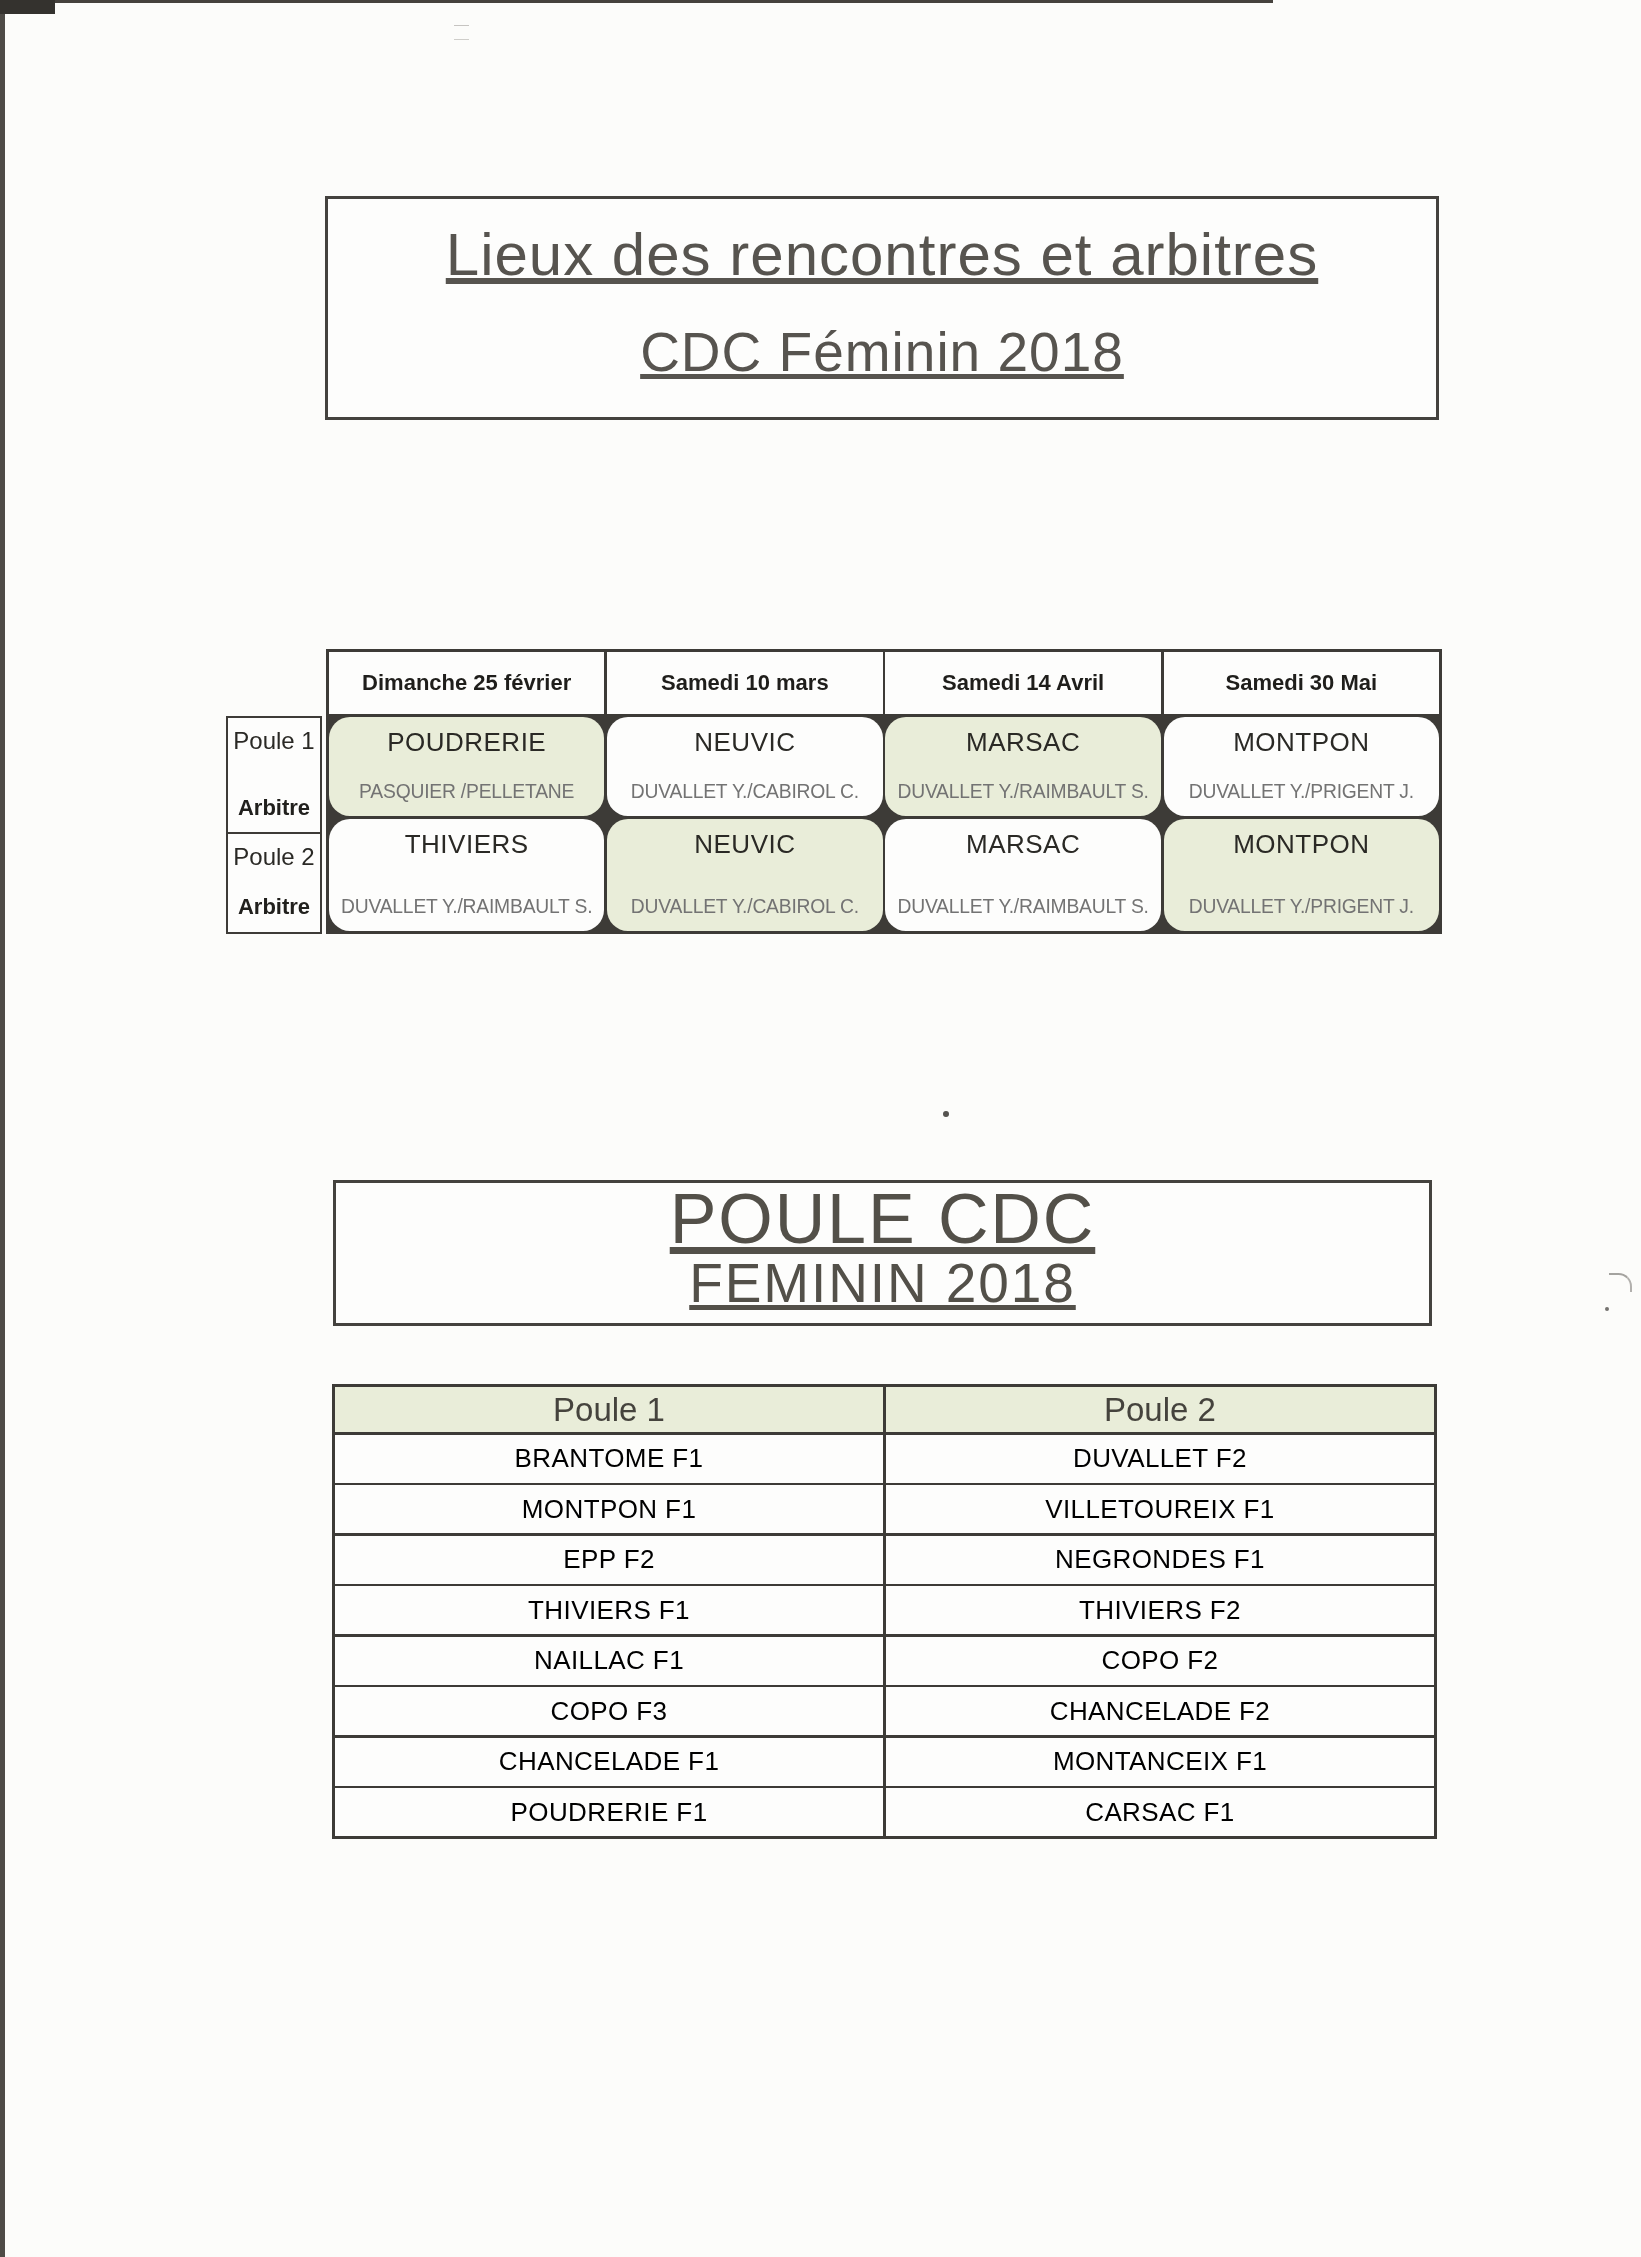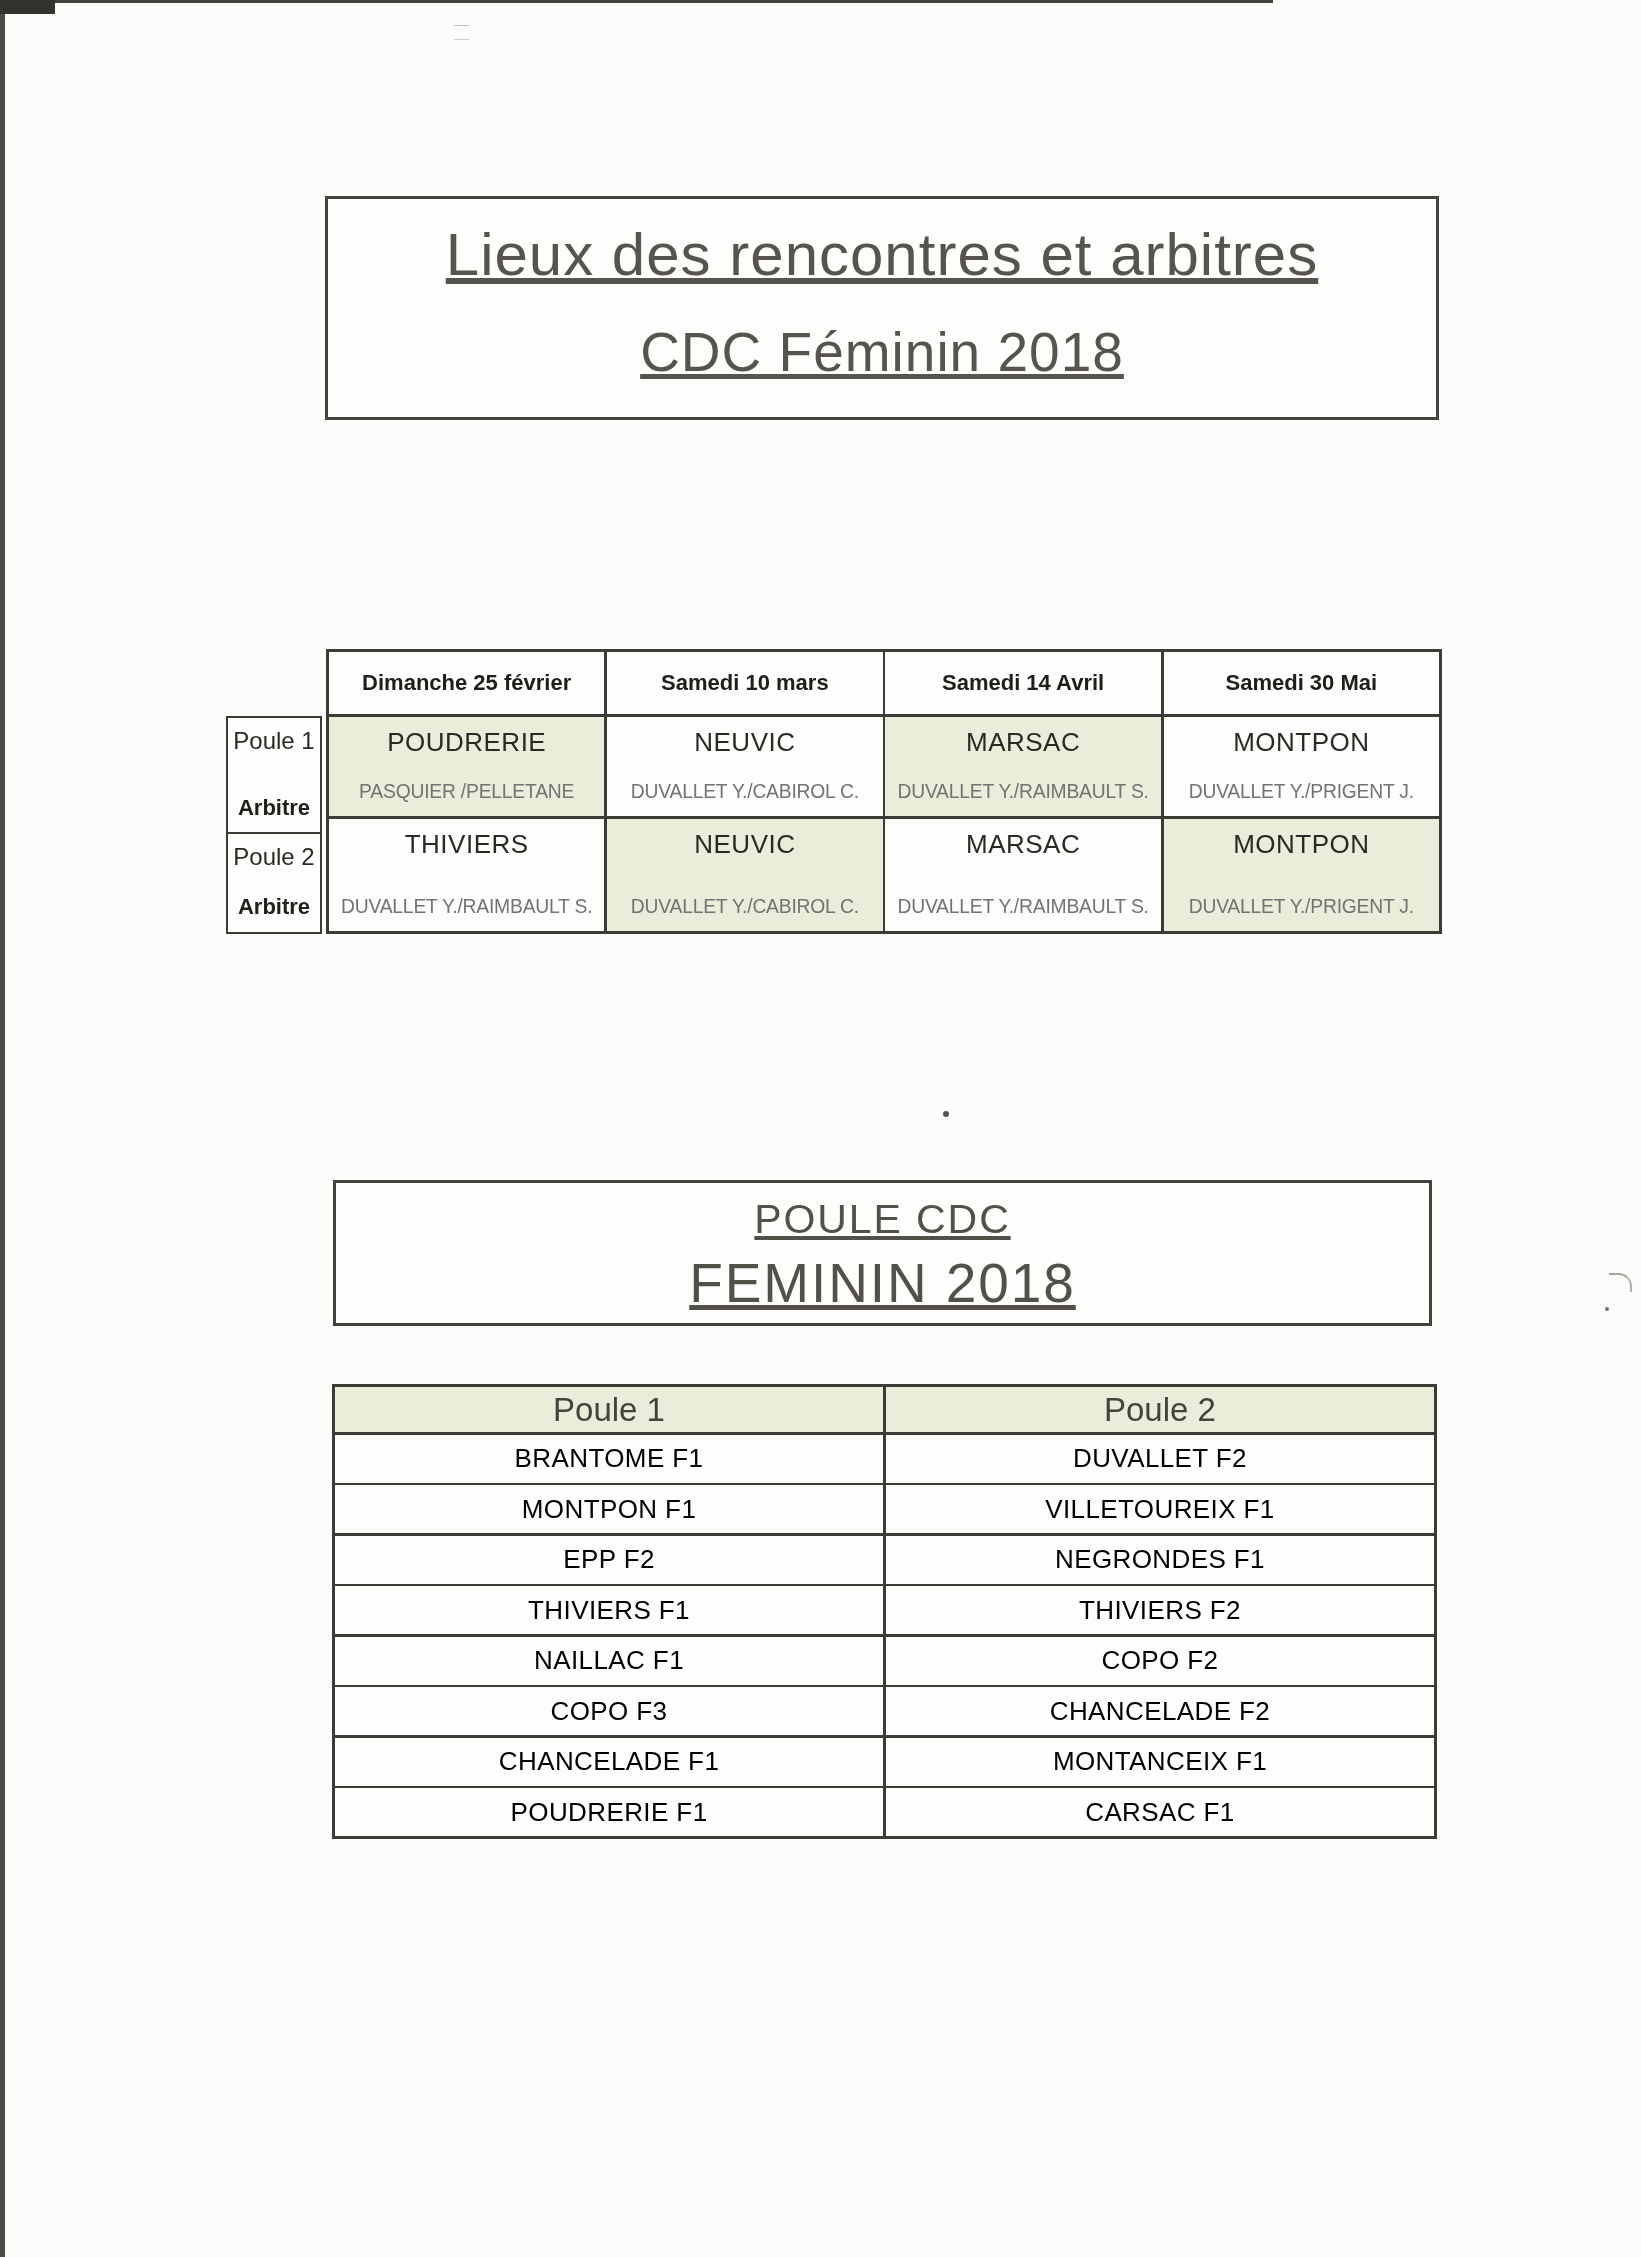--- a/index.html
+++ b/index.html
@@ -26,34 +26,34 @@
   .titlebox {
     position:absolute; background:#fdfdfc; border:3.9px solid #44423e;
     display:flex; flex-direction:column; align-items:center; text-align:center;
     color:var(--titleink,#57544f);
     text-decoration:underline;
   }
   .t1 { left:325px; top:196px; width:1108px; height:218px; }
   .t1l1 { margin-top:13.5px; font-size:60px; line-height:83px; letter-spacing:1px; }
   .t1l2 { margin-top:15.4px; font-size:55px; line-height:83px; letter-spacing:1px; }
   .t2 { left:333px; top:1180px; width:1093px; height:140px; color:#535049; }
-  .t2l1 { margin-top:3.9px; font-size:41px; line-height:64px; letter-spacing:1.9px; }
+  .t2l1 { margin-top:3.9px; font-size:70px; line-height:64px; letter-spacing:1.9px; }
   .t2l2 { font-size:55px; line-height:64px; letter-spacing:1.9px; }
   
   .sched {
     position:absolute; left:326px; top:649px; width:1110px; height:279px;
     display:grid; grid-template-columns:repeat(4,1fr); grid-template-rows:62px 99px 112px;
     gap:2.9px; background:var(--bd,#3d3b37); border:3.9px solid var(--bd,#3d3b37);
   }
   .cell { background:#fdfdfc; }
   .cell.hl { background:var(--hl,#e9edd9); }
   .date-h { display:flex; align-items:center; justify-content:center;
             font-weight:bold; font-size:22px; color:#1f1e1b; }
   .sc { display:flex; flex-direction:column; justify-content:space-between;
-        align-items:center; text-align:center; padding:10.6px 1.9px 12.6px 1.9px; }
+        align-items:center; text-align:center; padding:10.6px 1.9px 12.6px 1.9px;border-radius:21px; }
   .venue { font-size:26px; color:#2a2925; letter-spacing:0.5px; }
   .ref   { font-size:19.3px; color:#737373; letter-spacing:-0.2px; white-space:nowrap; }
   
   .label-box {
     position:absolute; left:226px; top:716px; width:92px; height:214px;
     border:2.9px solid var(--bd,#3d3b37); background:#fdfdfc;
     display:flex; flex-direction:column;
   }
   .label-cell { display:flex; flex-direction:column; justify-content:space-between;
                 align-items:center; text-align:center; padding:8.7px 1.9px 11.6px 1.9px; }

